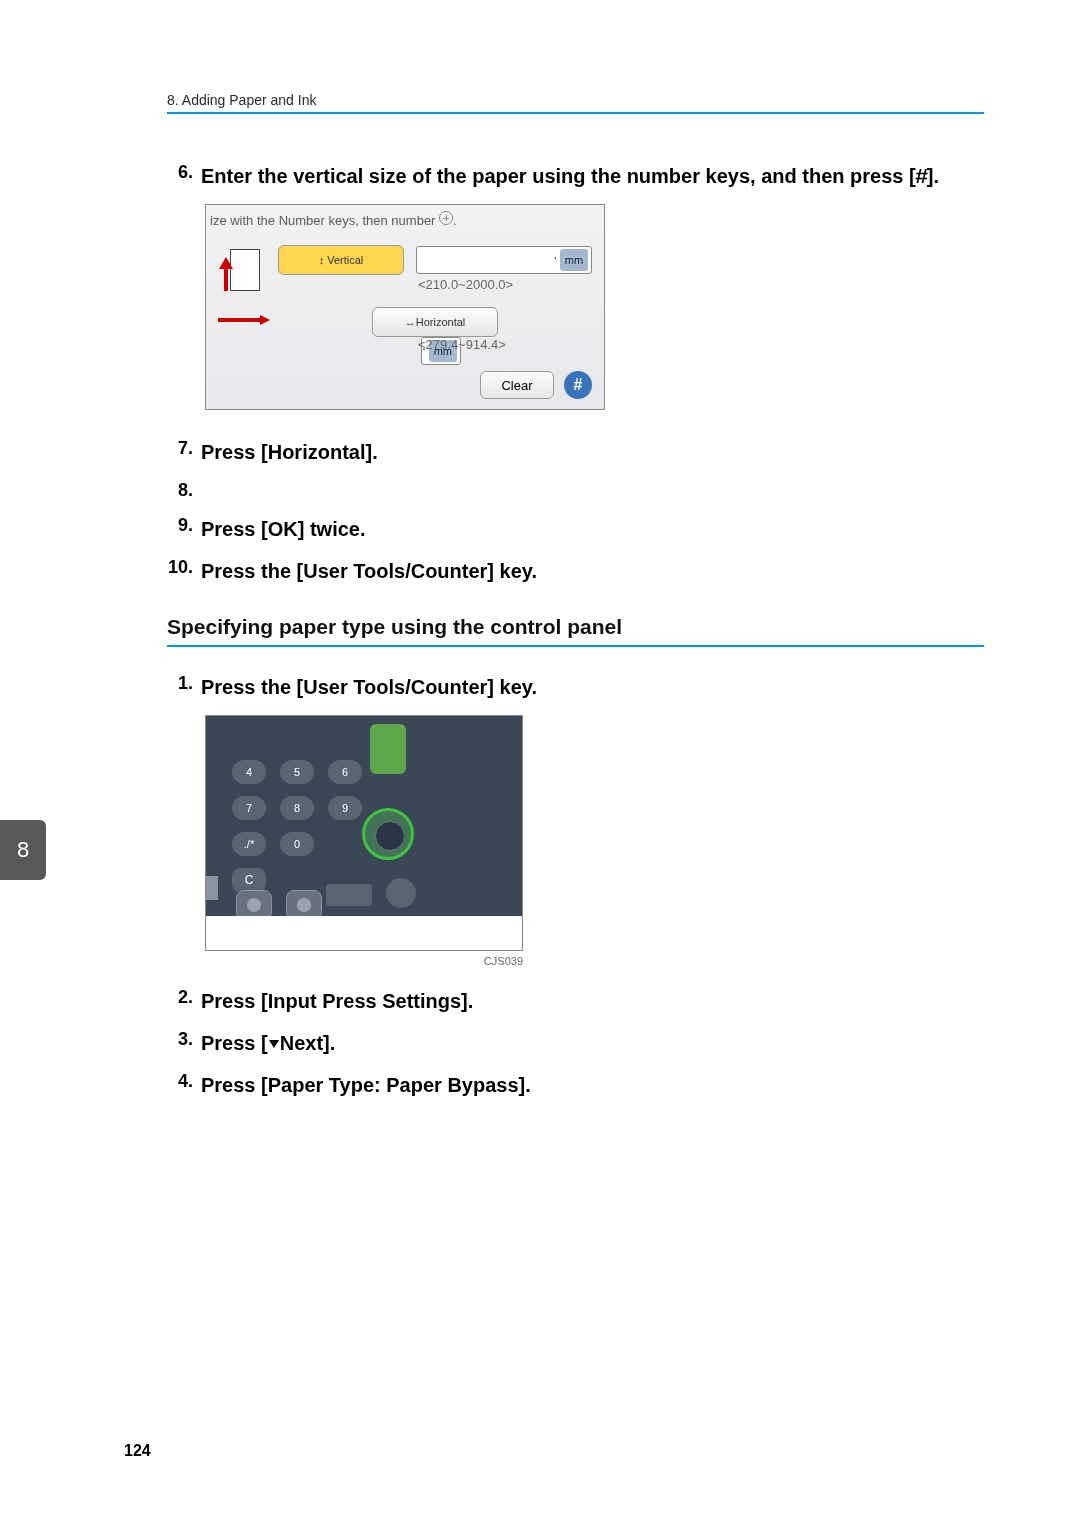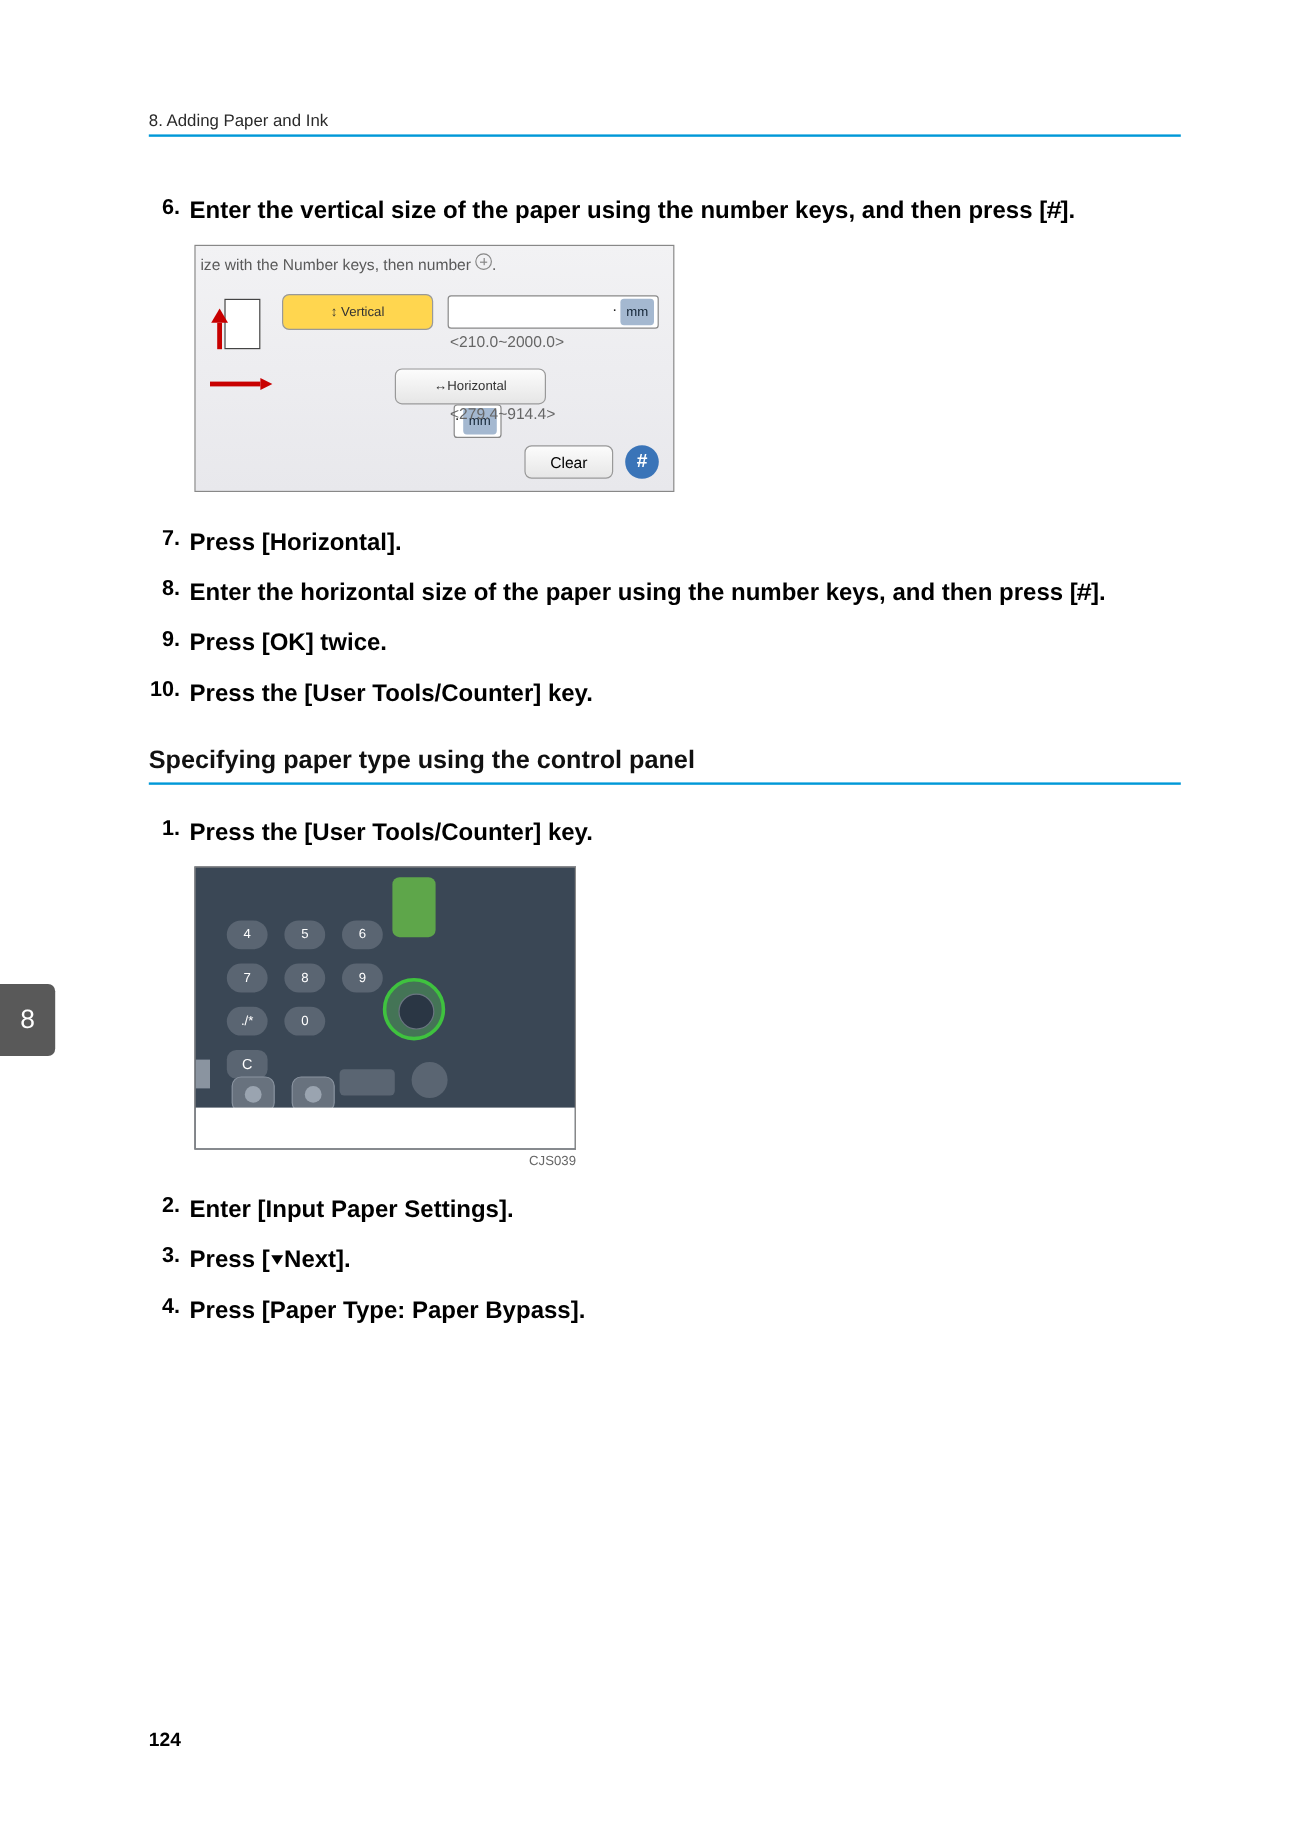--- a/index.html
+++ b/index.html
@@ -6,20 +6,21 @@
     body {
       font-family: "Helvetica Neue", Arial, sans-serif;
       background: #fff;
       width: 1080px;
       height: 1532px;
       position: relative;
       color: #000;
     }
     .page-container {
       padding: 92px 96px 0 124px;
+      margin-left: 43px;
     }
     .running-header {
       font-size: 14px;
       color: #2a2a2a;
       border-bottom: 2px solid #0098d8;
       padding-bottom: 4px;
       margin-bottom: 48px;
     }
     .step {
       display: flex;
@@ -279,23 +280,20 @@
       </div>
     </div>
   </div>
 
   <div class="step">
     <span class="step-num">7.</span>
     <span class="step-text">Press [Horizontal].</span>
   </div>
   <div class="step">
     <span class="step-num">8.</span>
-    <span class="step-text">
-      <span>Enter the horizontal size of the paper using the number keys, and then press [</span><span class="hash-glyph">#</span><span>].</span>
-    </span>
   </div>
   <div class="step">
     <span class="step-num">9.</span>
     <span class="step-text">Press [OK] twice.</span>
   </div>
   <div class="step">
     <span class="step-num">10.</span>
     <span class="step-text">Press the [User Tools/Counter] key.</span>
   </div>
 
@@ -343,21 +341,21 @@
             <div class="inner"></div>
           </div>
       </div>
       <div class="white-band"></div>
     </div>
     <div class="panel2-caption">CJS039</div>
   </div>
 
   <div class="step">
     <span class="step-num">2.</span>
-    <span class="step-text">Enter [Input Paper Settings].</span>
+    <span class="step-text">Press [Input Press Settings].</span>
   </div>
   <div class="step">
     <span class="step-num">3.</span>
     <span class="step-text">
       <span>Press [</span><span class="down-triangle"></span><span>Next].</span>
     </span>
   </div>
   <div class="step">
     <span class="step-num">4.</span>
     <span class="step-text">Press [Paper Type: Paper Bypass].</span>

